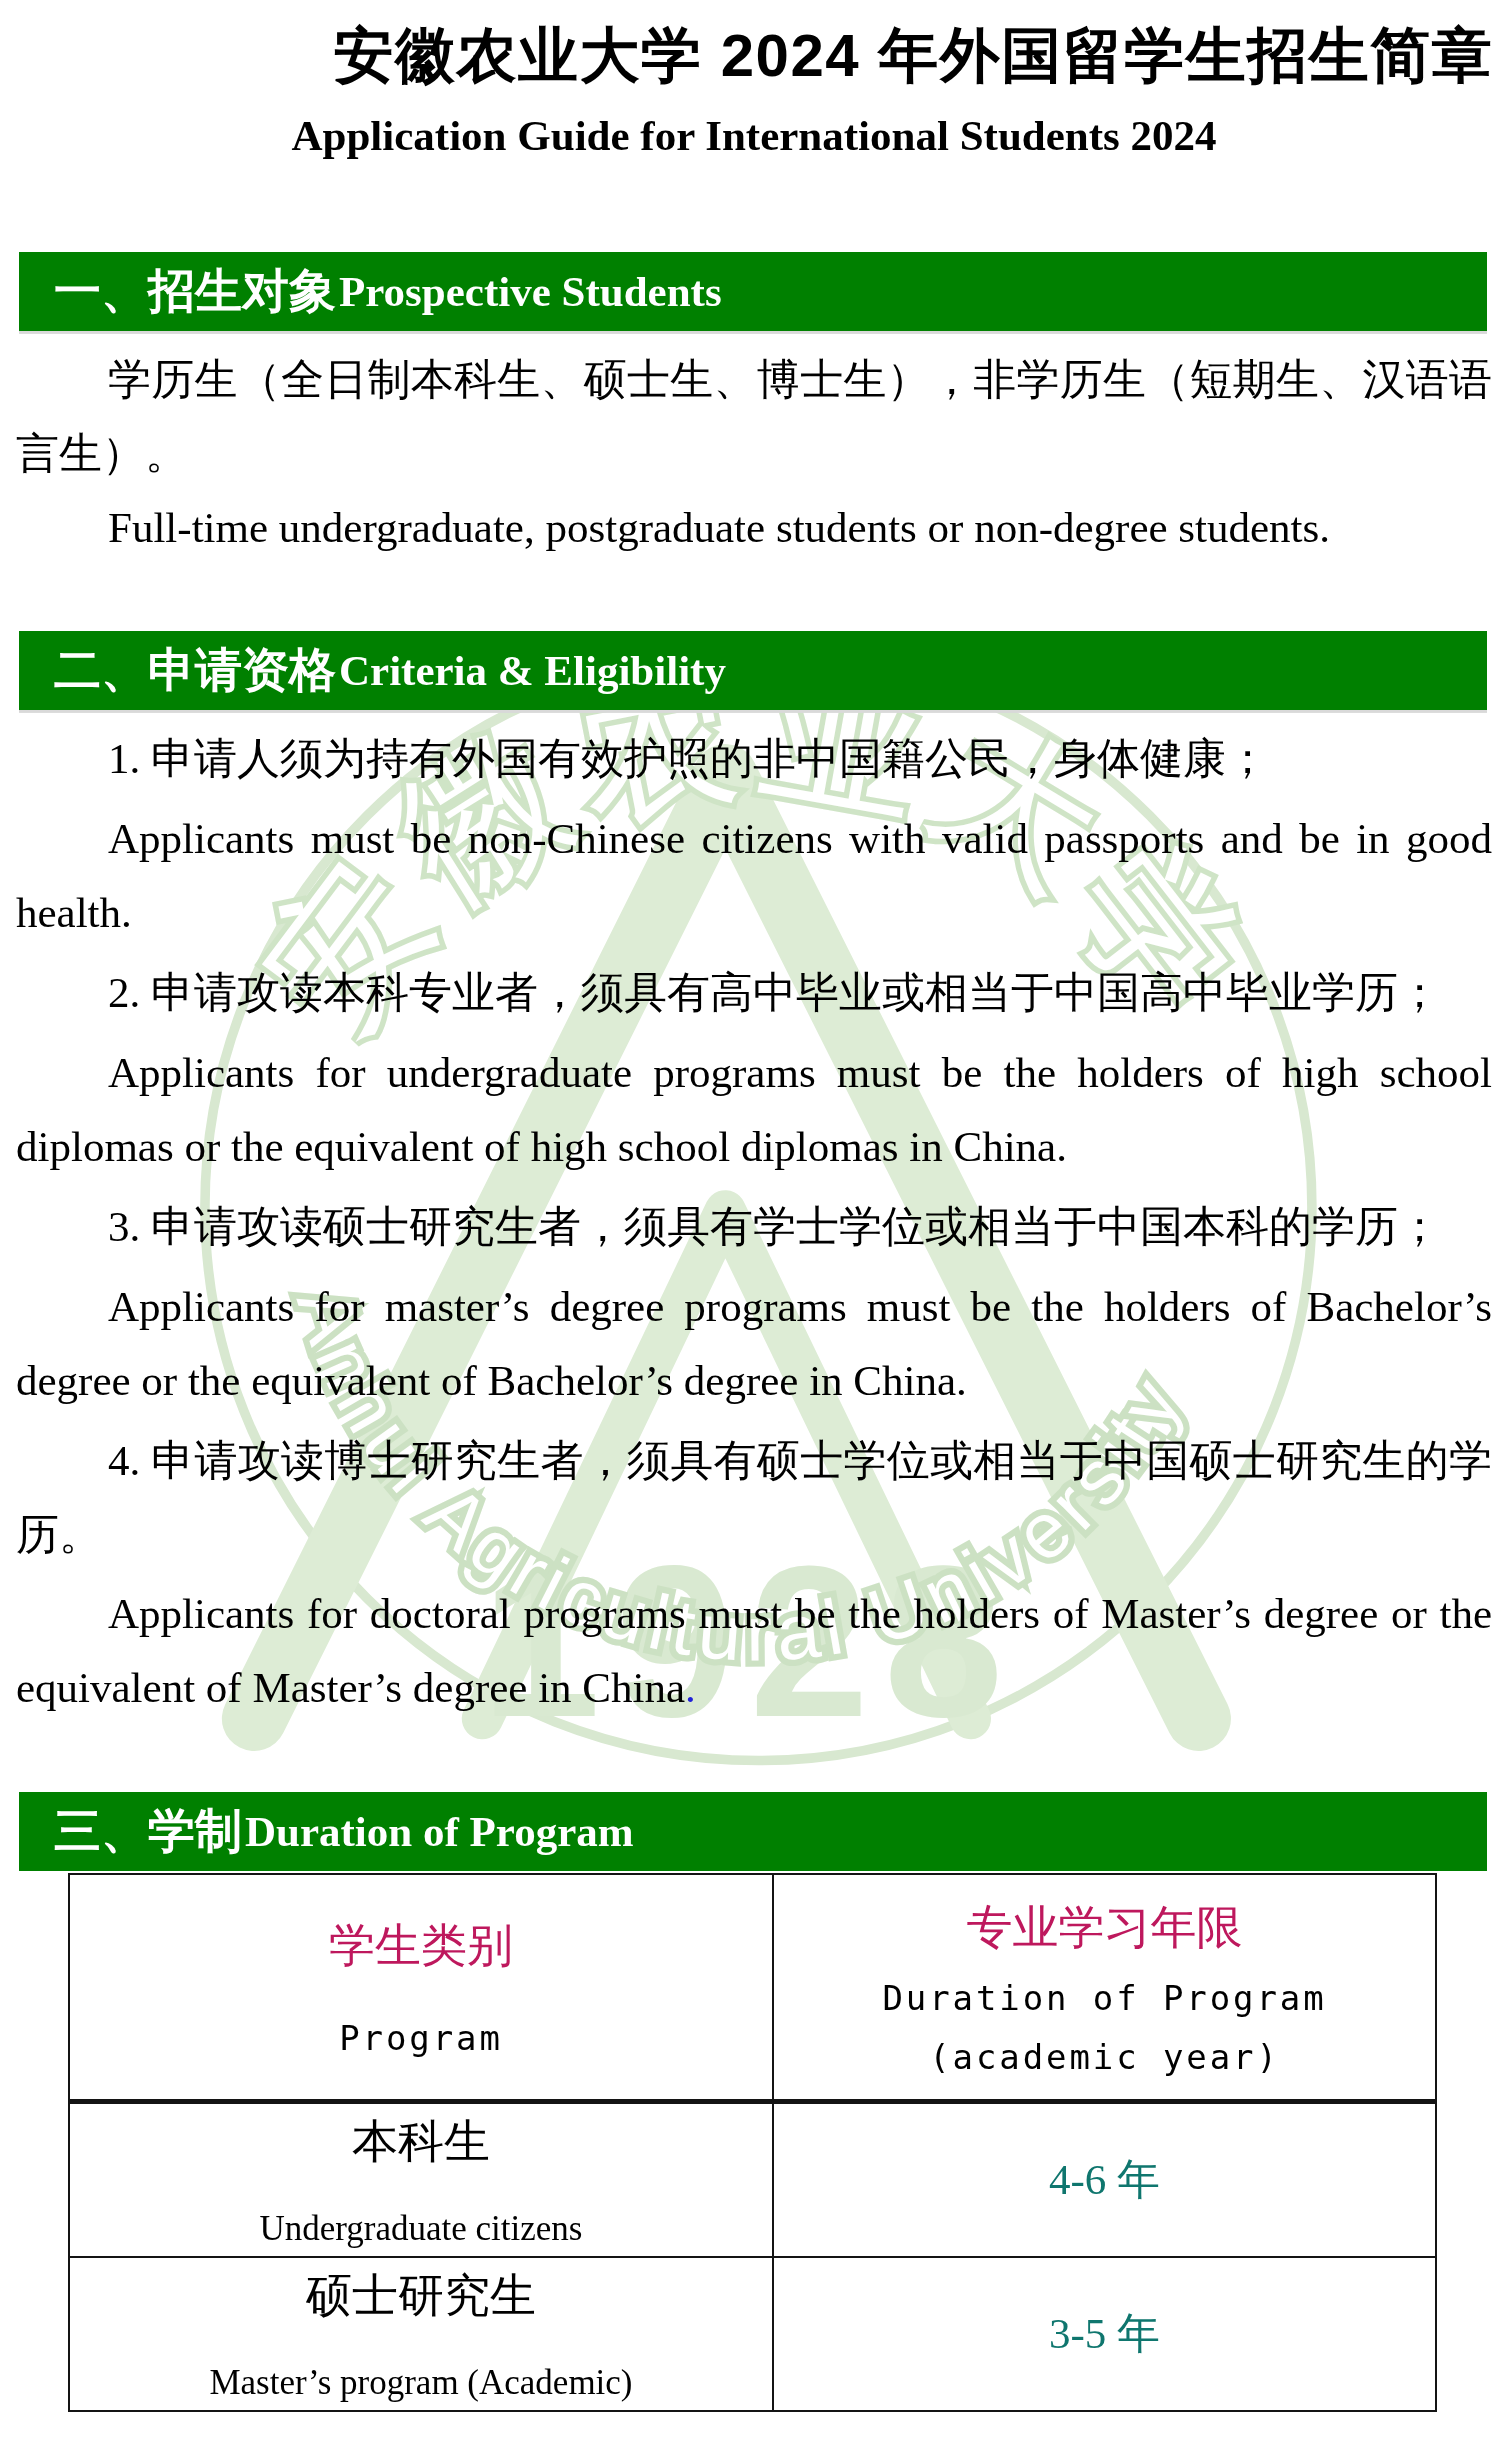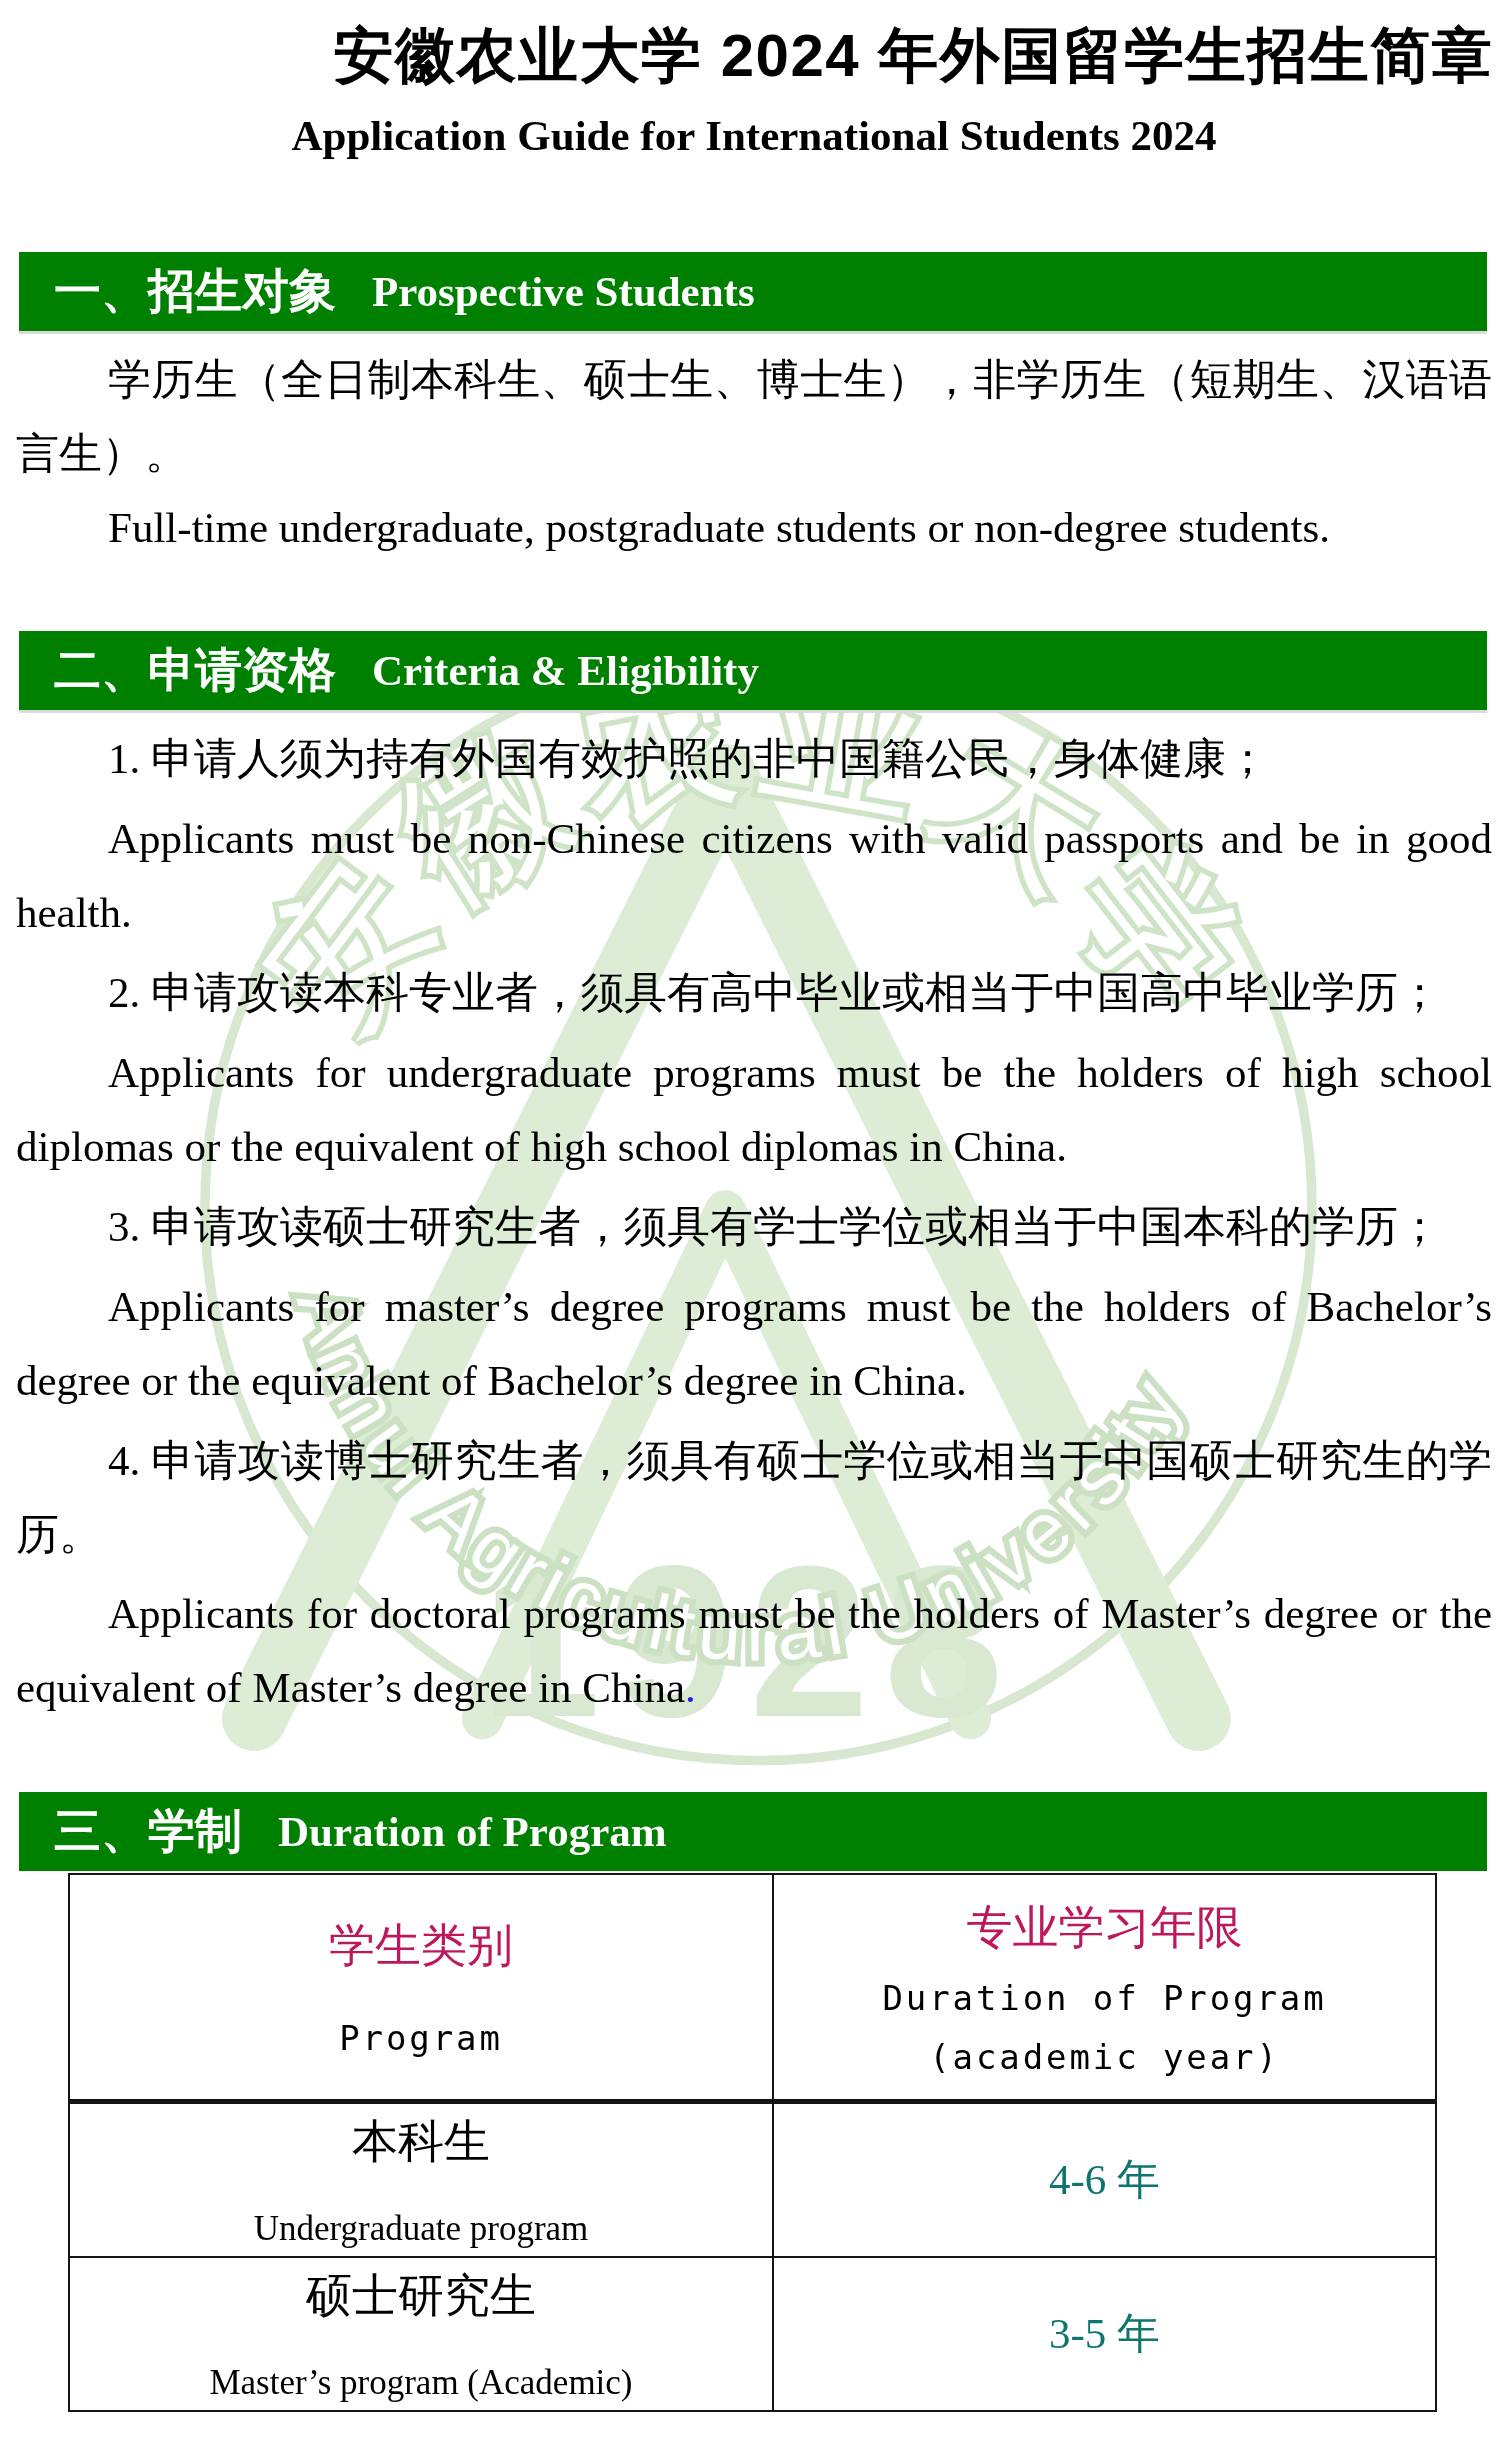--- a/index.html
+++ b/index.html
@@ -25,21 +25,21 @@
   .title-zh{
     margin:19px 14.7px 0 14.7px; text-align:right; font-weight:bold; font-size:60px; line-height:74px;
     color:#000; font-family:Liberation Sans, sans-serif; letter-spacing:1.5px;
   }
   .title-en{
     margin:5.9px 14.7px 0 14.7px; text-align:center; font-weight:bold; font-size:43px; line-height:74px;
     color:#000; font-family:"Liberation Serif","DejaVu Serif",serif;
   }
   .g-bar{
     margin-left:19px; width:1468px; height:79px; background:#008000;
-    display:flex; align-items:center; box-sizing:border-box; padding-left:35px; gap:36px;
+    display:flex; align-items:center; box-sizing:border-box; padding-left:35px; gap:3px;
     box-shadow:0 2.9px 0 #d9d9d9;
   }
   .g-bar .gb-zh{color:#fff; font-weight:bold; font-size:47px;
     font-family:"Liberation Sans","DejaVu Sans",sans-serif; white-space:nowrap;}
   .g-bar .gb-en{color:#fff; font-weight:bold; font-size:43px;
     font-family:"Liberation Serif","DejaVu Serif",serif; white-space:nowrap;}
   .bar1{margin-top:79px;}
   .bar2{margin-top:66px;}
   .bar3{margin-top:67px; box-shadow:none;}
   .para{
@@ -140,21 +140,21 @@
             <span class="t-zh">专业学习年限</span>
             <span class="t-mono">Duration of Program</span>
             <span class="t-mono">(academic year)</span>
           </div>
         </td>
       </tr>
       <tr class="brow">
         <td>
           <div class="cellcol bodycol">
             <span class="b-zh">本科生</span>
-            <span class="b-en">Undergraduate program</span>
+            <span class="b-en">Undergraduate citizens</span>
           </div>
         </td>
         <td>
           <span class="dur">4-6 年</span>
         </td>
       </tr>
       <tr class="brow">
         <td>
           <div class="cellcol bodycol">
             <span class="b-zh">硕士研究生</span>

